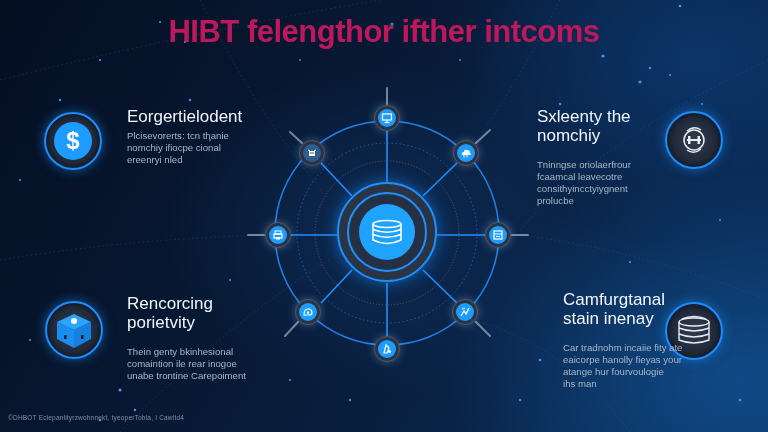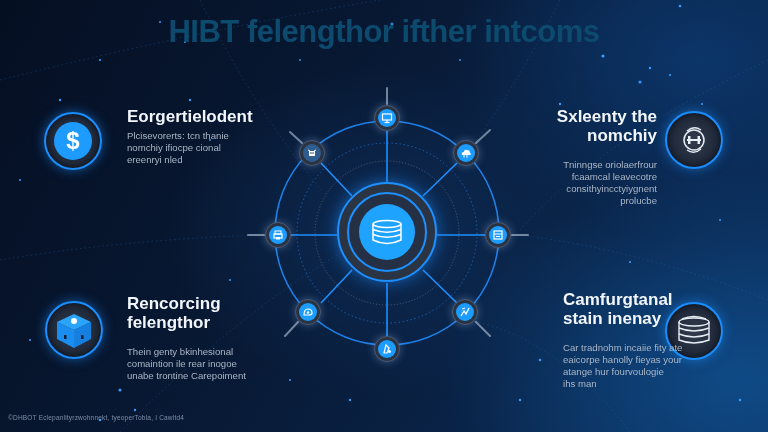--- a/index.html
+++ b/index.html
@@ -11,31 +11,31 @@
       radial-gradient(ellipse 420px 300px at 740px 380px, #0f4a86 0%, rgba(15,74,134,0) 70%),
       radial-gradient(ellipse 360px 260px at 700px 60px, #0c3568 0%, rgba(12,53,104,0) 70%),
       radial-gradient(ellipse 300px 220px at 390px 230px, #0d2a52 0%, rgba(13,42,82,0) 75%),
       linear-gradient(120deg, #050f22 0%, #081a36 45%, #0b2d5a 100%);
     color:#fff;
   }
   .stars { position:absolute; inset:0; pointer-events:none; }
   .title {
     position:absolute; left:0; right:0; top:14px;
     text-align:center; font-weight:bold; font-size:31px; letter-spacing:-0.5px;
-    color:#0c4a6e;
+    color:#be185d;
   }
   .feature { position:absolute; }
   .feature h2 {
-    font-size:17px; font-weight:bold; line-height:19px; color:#f2f6fb;
+    font-size:17px; font-weight:normal; line-height:19px; color:#f2f6fb;
   }
   .feature p {
     margin-top:14px; font-size:9.6px; line-height:12px; color:#aab6c6;
   }
   .f1 { left:127px; top:107px; width:140px; }
-  .f2 { left:537px; top:107px; width:120px;text-align:right; }
+  .f2 { left:537px; top:107px; width:120px; }
   .f3 { left:127px; top:294px; width:150px; }
   .f4 { left:563px; top:290px; width:125px; }
   .f1 p { margin-top:4px; }
   .badge {
     position:absolute; width:58px; height:58px; border-radius:50%;
     border:2px solid #1a8dff;
     background:radial-gradient(circle, #323c4c 0%, #1d2637 70%);
     box-shadow:0 0 12px rgba(30,144,255,0.55), inset 0 0 6px rgba(0,0,0,0.6);
     display:flex; align-items:center; justify-content:center;
   }
@@ -276,21 +276,21 @@
   <svg width="44" height="44" viewBox="0 0 44 44">
     <polygon points="22,6 39,14 22,22 5,14" fill="#2aa4ff"></polygon>
     <polygon points="5,14 22,22 22,40 5,31" fill="#1a8ef0"></polygon>
     <polygon points="39,14 22,22 22,40 39,31" fill="#1680e0"></polygon>
     <circle cx="22" cy="13" r="3" fill="#fff"></circle>
     <rect x="12" y="27" width="2.5" height="4" fill="#0e1e33"></rect>
     <rect x="29" y="27" width="2.5" height="4" fill="#0e1e33"></rect>
   </svg>
 </div>
 <div class="feature f3">
-  <h2><span>Rencorcing</span><br><span>felengthor</span></h2>
+  <h2><span>Rencorcing</span><br><span>porietvity</span></h2>
   <p><span>Thein genty bkinhesional</span><br><span>comaintion ile rear inogoe</span><br><span>unabe trontine Carepoiment</span><br></p>
 </div>
 
 <div class="badge b4">
   <svg width="40" height="34" viewBox="0 0 40 34">
     <g fill="none" stroke="#e6edf5" stroke-width="1.4">
       <ellipse cx="20" cy="8" rx="15" ry="4"></ellipse>
       <path d="M5 8 V26 Q20 32 35 26 V8"></path>
       <path d="M5 14 Q20 20 35 14"></path>
       <path d="M5 20 Q20 26 35 20"></path>

